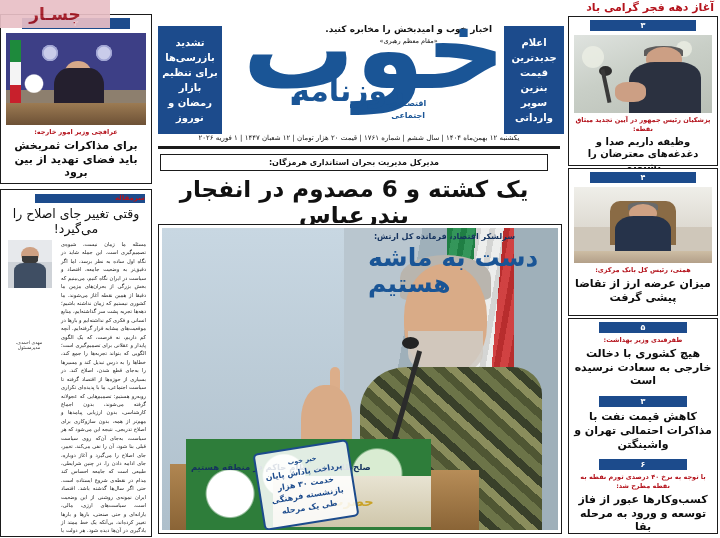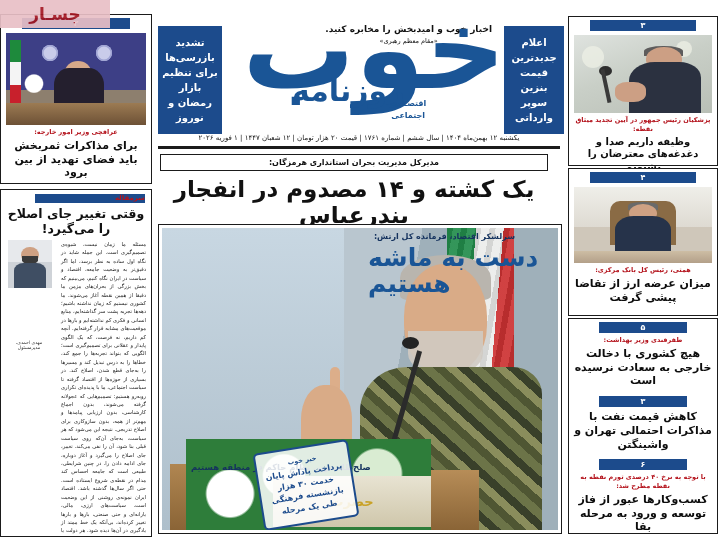--- a/index.html
+++ b/index.html
@@ -180,21 +180,21 @@
      border:2px solid #1c4b8c;border-radius:5px;transform:rotate(-9deg);
      background:rgba(255,255,255,.86);color:#1c4b8c;
      display:flex;flex-direction:column;align-items:center;justify-content:center;
      text-align:center;padding:3px;box-sizing:border-box;}
   .stamp .st-t{font-size:6.5px;font-weight:bold;}
   .stamp .st-b{font-size:8px;font-weight:bold;line-height:1.5;margin-top:2px;}
 
   
   .edbar{background:#1c4b8c;height:9px;margin:4px 6px 0 34px;}
   .edlabel{position:absolute;right:6px;top:4px;color:#b4131c;font-size:7px;font-weight:bold;}
-  .edhl{text-align:center;font-size:12.5px;font-weight:bold;padding:3px 4px 4px;}
+  .edhl{text-align:center;font-size:12.5px;font-weight:normal;padding:3px 4px 4px;}
   .edbody{font-size:5.2px;line-height:1.62;text-align:justify;color:#222;
      padding:0 5px 4px;column-count:1;}
   .edphoto{float:left;width:44px;height:48px;margin:0 4px 2px 2px;
      background:linear-gradient(#e7e9ec 0 46%,#cfd3d8 46% 100%);
      position:relative;overflow:hidden;border:0;}
   .edphoto .h{position:absolute;left:30%;top:14%;width:40%;height:34%;
      background:#cfa183;border-radius:50%;}
   .edphoto .b{position:absolute;left:14%;top:48%;width:72%;height:52%;
      background:#3f4e63;border-radius:30% 30% 0 0;}
   .edphoto .bd{position:absolute;left:32%;top:34%;width:36%;height:16%;
@@ -206,20 +206,21 @@
 </style>
 </head>
 <body>
 
 <div class="page">
 
   <div class="watermark">جسـار</div>
 
   <div class="masthead">
 
+    <div class="top-greet">آغاز دهه فجر گرامی باد</div>
 
     <div class="teaser-blue" style="left:158px;top:26px;width:64px;height:108px;">
       <span>تشدید بازرسی‌ها برای تنظیم بازار رمضان و نوروز</span>
     </div>
 
     <div class="teaser-blue" style="left:auto;right:156px;top:26px;width:60px;height:108px;">
       <span>اعلام جدیدترین قیمت بنزین سوپر وارداتی</span>
     </div>
 
     <div class="slogan" style="right:228px;top:22px;">
@@ -272,21 +273,21 @@
       </div>
       <div class="edbody">مسئله ما زمان نیست، شیوه‌ی تصمیم‌گیری است. این جمله شاید در نگاه اول ساده به نظر برسد، اما اگر دقیق‌تر به وضعیت جامعه، اقتصاد و سیاست در ایران نگاه کنیم، می‌بینیم که بخش بزرگی از بحران‌های مزمن ما دقیقا از همین نقطه آغاز می‌شوند. ما کشوری نیستیم که زمان نداشته باشیم؛ دهه‌ها تجربه پشت سر گذاشته‌ایم، منابع انسانی و فکری کم نداشته‌ایم و بارها در موقعیت‌های مشابه قرار گرفته‌ایم. آنچه کم داریم، نه فرصت، که یک الگوی پایدار و عقلانی برای تصمیم‌گیری است؛ الگویی که بتواند تجربه‌ها را جمع کند، خطاها را به درس تبدیل کند و مسیرها را به‌جای قطع شدن، اصلاح کند. در بسیاری از حوزه‌ها از اقتصاد گرفته تا سیاست اجتماعی، ما با پدیده‌ای تکراری روبه‌رو هستیم: تصمیم‌هایی که عجولانه گرفته می‌شوند، بدون اجماع کارشناسی، بدون ارزیابی پیامدها و مهم‌تر از همه، بدون سازوکاری برای اصلاح تدریجی. نتیجه این می‌شود که هر سیاست، به‌جای آن‌که روی سیاست قبلی بنا شود، آن را نفی می‌کند. تغییر، جای اصلاح را می‌گیرد و آغاز دوباره، جای ادامه دادن را. در چنین شرایطی، طبیعی است که جامعه احساس کند مدام در نقطه‌ی شروع ایستاده است. حتی اگر سال‌ها گذشته باشد. اقتصاد ایران نمونه‌ی روشنی از این وضعیت است. سیاست‌های ارزی، مالی، یارانه‌ای و حتی صنعتی، بارها و بارها تغییر کرده‌اند، بی‌آنکه یک خط ممتد از یادگیری در آن‌ها دیده شود. هر دولت یا هر تیم مدیریتی...</div>
 
     </div>
   </div>
 
   <div class="col-mid">
 
     <div style="position:absolute;top:150px;left:0;right:12px;">
       <div class="mainkicker">مدیرکل مدیریت بحران استانداری هرمزگان:</div>
-      <div class="mainhl">یک کشته و ۱۴ مصدوم در انفجار بندرعباس</div>
+      <div class="mainhl">یک کشته و 6 مصدوم در انفجار بندرعباس</div>
     </div>
 
     <div class="boxed" style="position:absolute;top:224px;left:2px;right:2px;height:310px;padding:3px;box-sizing:border-box;">
       <div class="photo" style="position:absolute;inset:3px;">
         <div class="ph-inner ph-main">
           <div class="greenbg"></div>
           <div class="flag"></div>
           <div class="flagfold"></div>
           <div class="hair"></div>
           <div class="head"></div>

